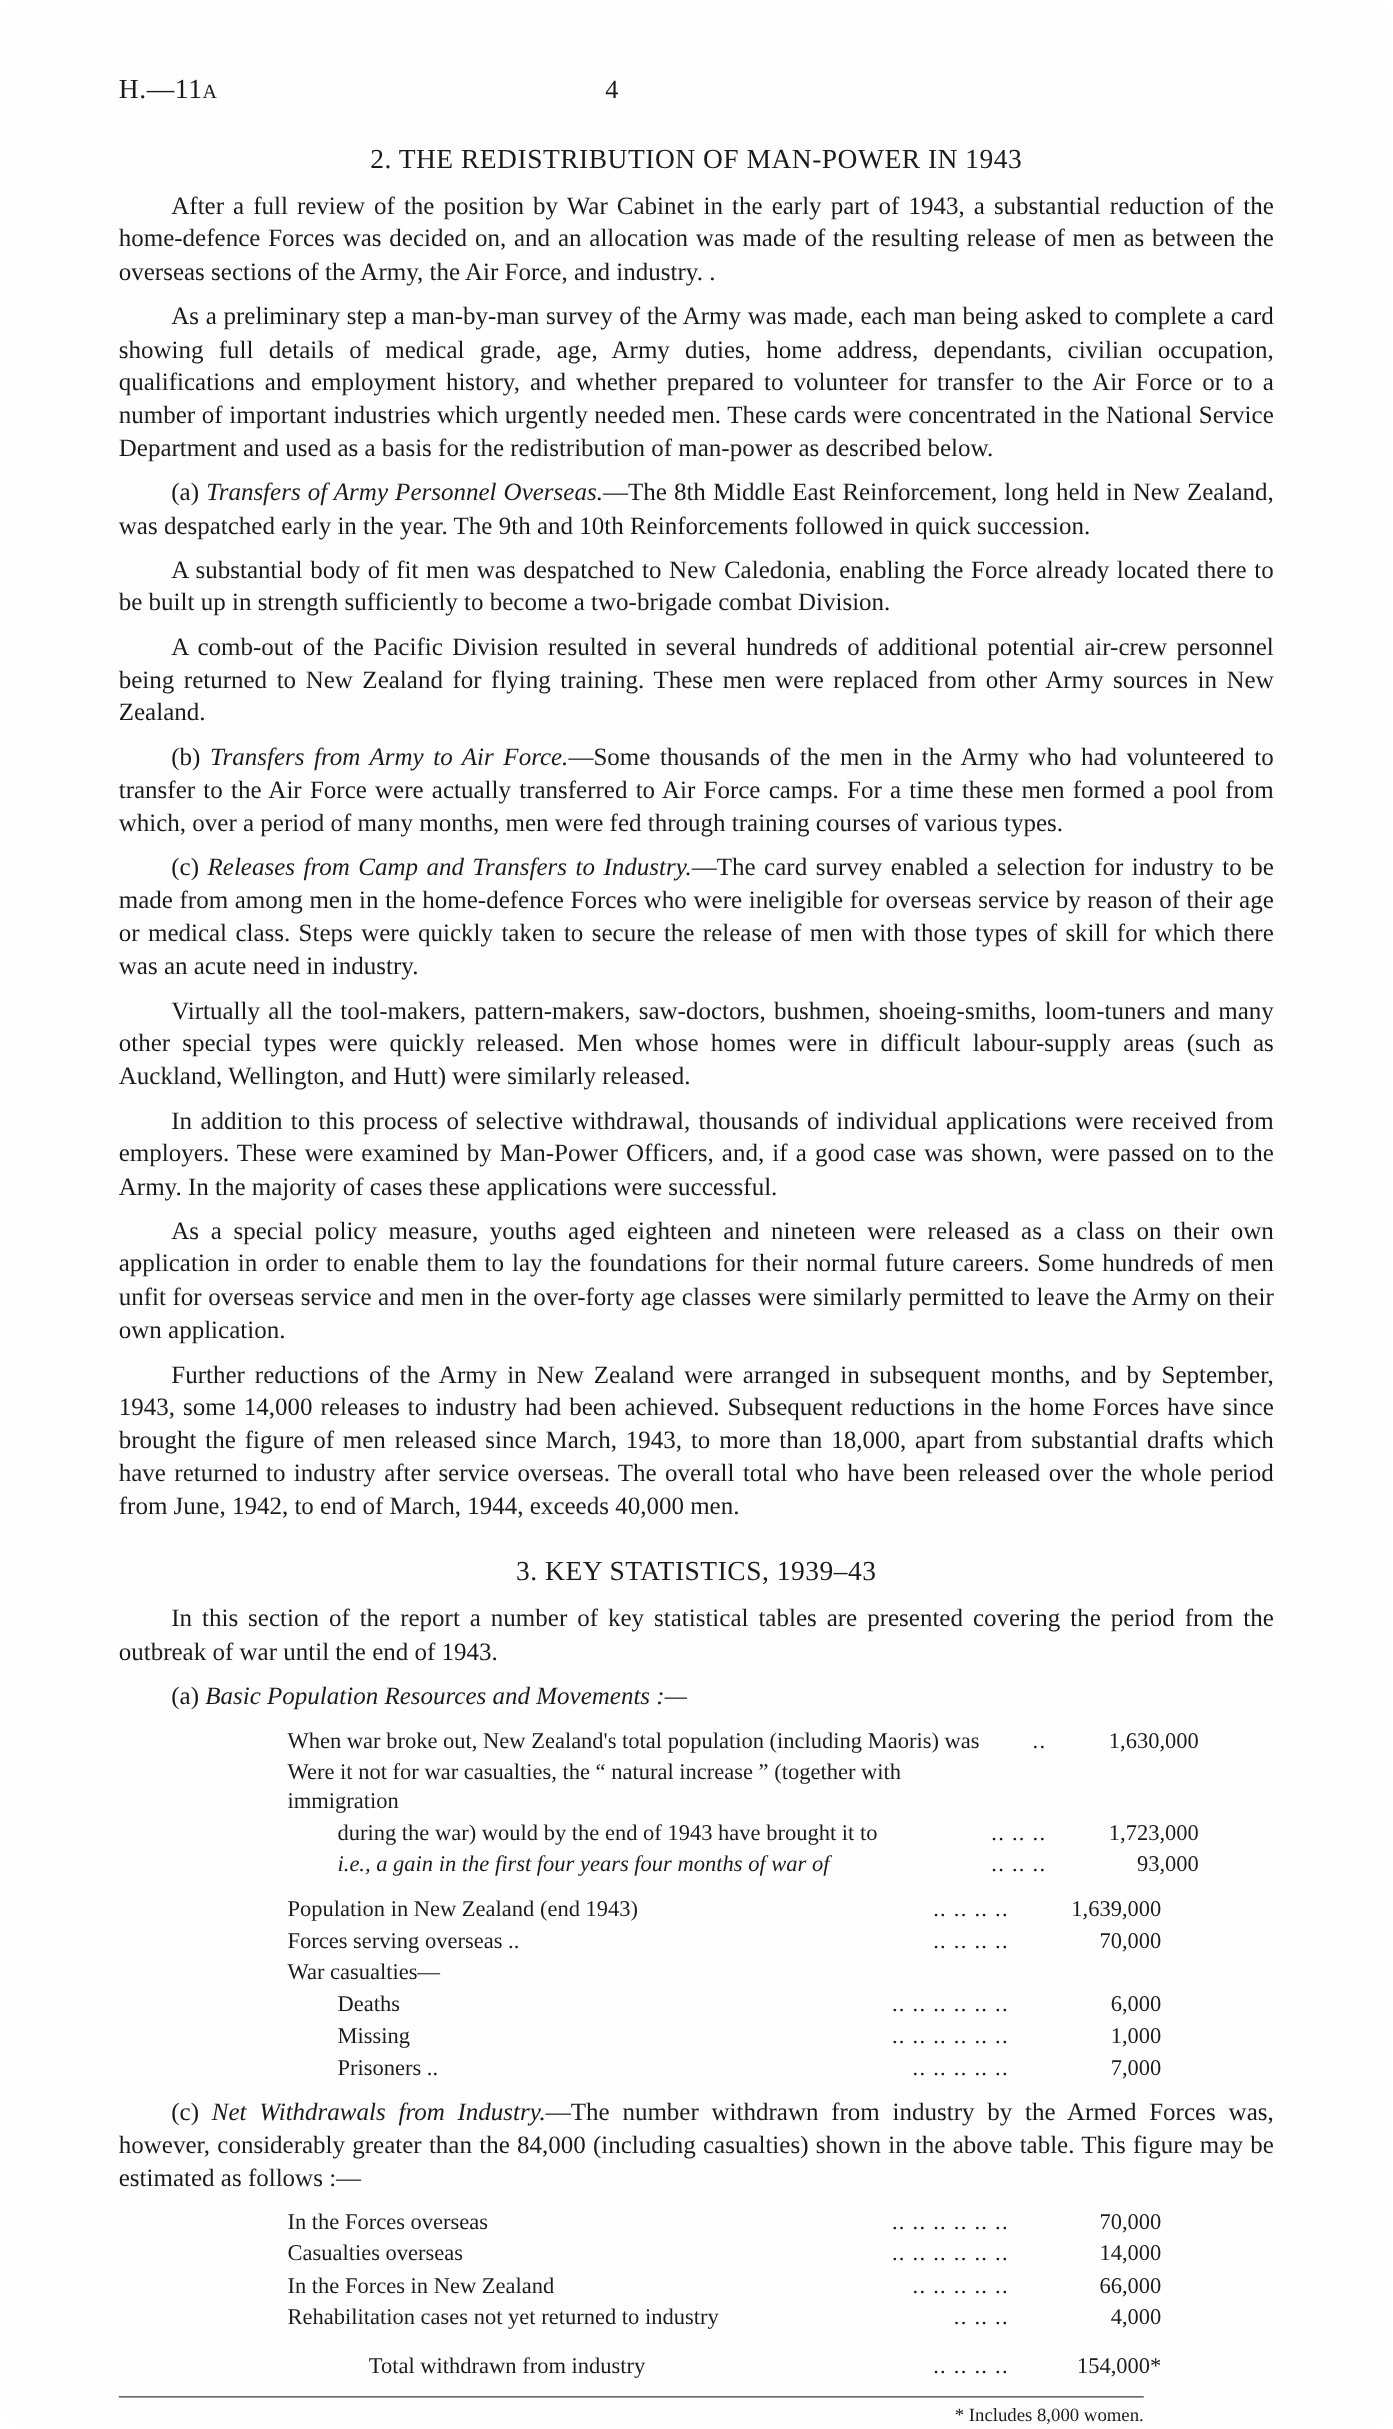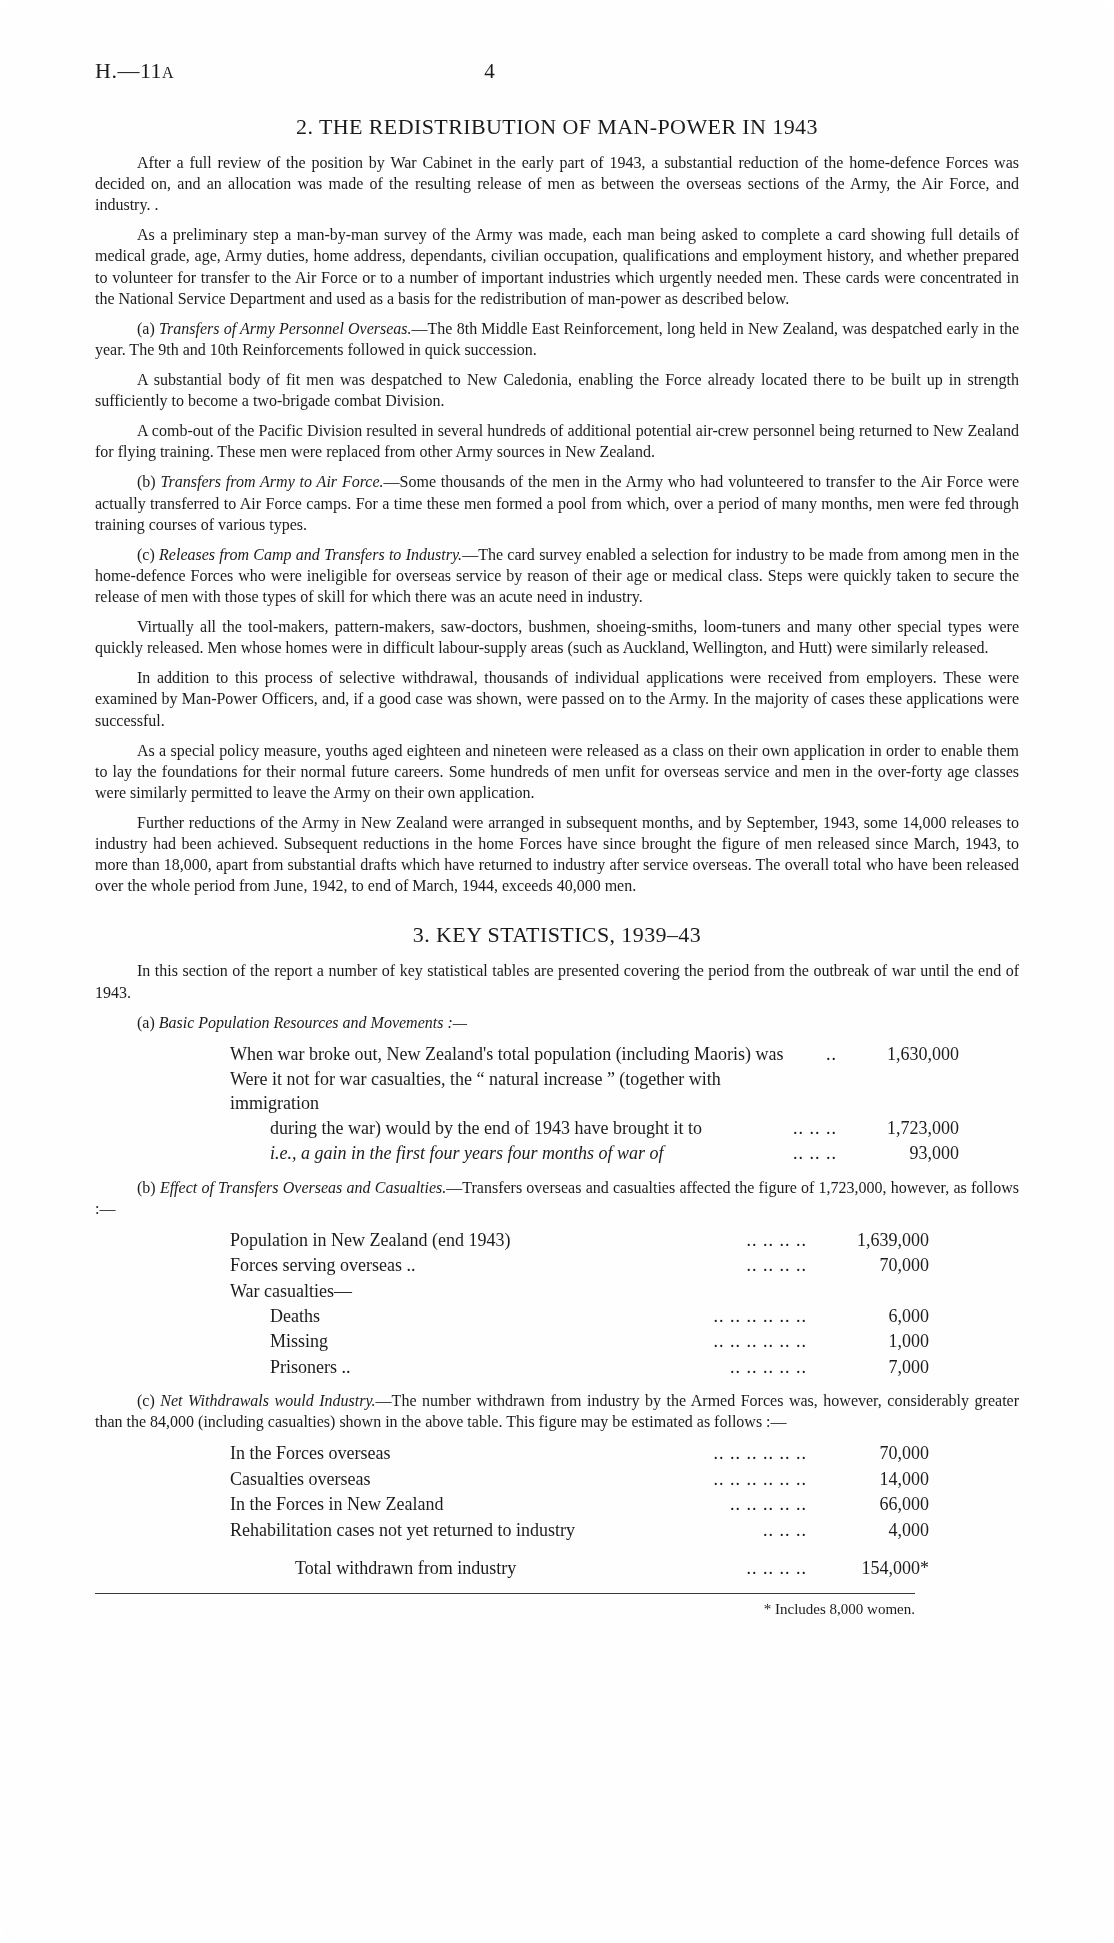--- a/index.html
+++ b/index.html
@@ -49,21 +49,21 @@
     font-weight: normal;
     text-align: center;
     letter-spacing: 0.4px;
     margin: 0 0 12px 0;
     font-family: "Liberation Serif", serif;
   }
   h2.section-title.spaced {
     margin-top: 26px;
   }
   p {
-    font-size: 16px;
+    font-size: 20px;
     line-height: 1.32;
     text-align: justify;
     margin: 0 0 9px 0;
     text-indent: 42px;
     hyphens: none;
   }
   p.noindent {
     text-indent: 0;
   }
   .it {
@@ -183,21 +183,20 @@
         <td class="num">1,723,000</td>
       </tr>
       <tr>
         <td class="lbl-sub it">i.e., a gain in the first four years four months of war of</td>
         <td class="dots">.. .. ..</td>
         <td class="num">93,000</td>
       </tr>
     </tbody>
       </table>
 
-    <p class="noindent"><span style="display:inline-block;width:42px;"></span><span>(b)</span> <span class="it">Effect of Transfers Overseas and Casualties.</span><span>—Transfers overseas and casualties affected the figure of 1,723,000, however, as follows :—</span></p>
 
     <table class="tbl">
       <tbody>
           <tr>
         <td class="lbl">Population in New Zealand (end 1943)</td>
         <td class="dots">.. .. .. ..</td>
         <td class="num2">1,639,000</td>
       </tr>
       <tr>
         <td class="lbl">Forces serving overseas ..</td>
@@ -220,21 +219,21 @@
         <td class="num2">1,000</td>
       </tr>
       <tr>
         <td class="lbl-sub">Prisoners ..</td>
         <td class="dots">.. .. .. .. ..</td>
         <td class="num2">7,000</td>
       </tr>
     </tbody>
       </table>
 
-    <p class="noindent"><span style="display:inline-block;width:42px;"></span><span>(c)</span> <span class="it">Net Withdrawals would Industry.</span><span>—The number withdrawn from industry by the Armed Forces was, however, considerably greater than the 84,000 (including casualties) shown in the above table. This figure may be estimated as follows :—</span></p>
+    <p class="noindent"><span style="display:inline-block;width:42px;"></span><span>(c)</span> <span class="it">Net Withdrawals from Industry.</span><span>—The number withdrawn from industry by the Armed Forces was, however, considerably greater than the 84,000 (including casualties) shown in the above table. This figure may be estimated as follows :—</span></p>
 
     <table class="tbl">
       <tbody>
           <tr>
         <td class="lbl">In the Forces overseas</td>
         <td class="dots">.. .. .. .. .. ..</td>
         <td class="num2">70,000</td>
       </tr>
       <tr>
         <td class="lbl">Casualties overseas</td>

